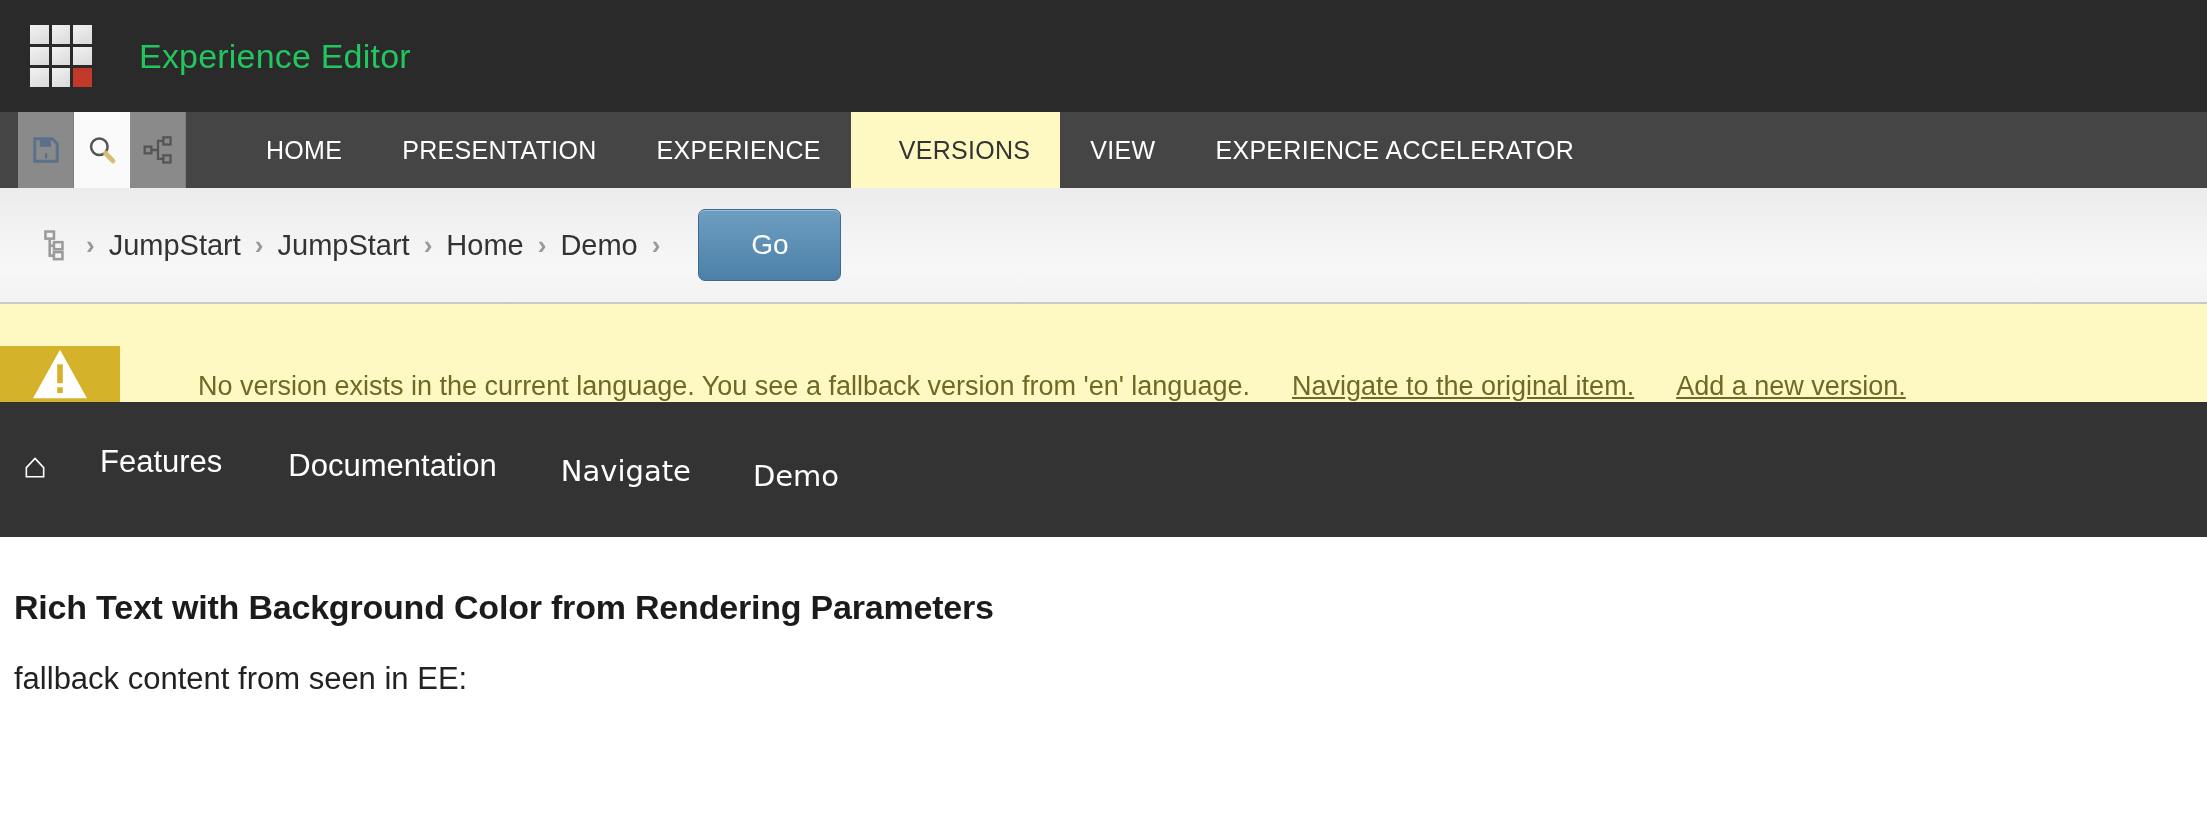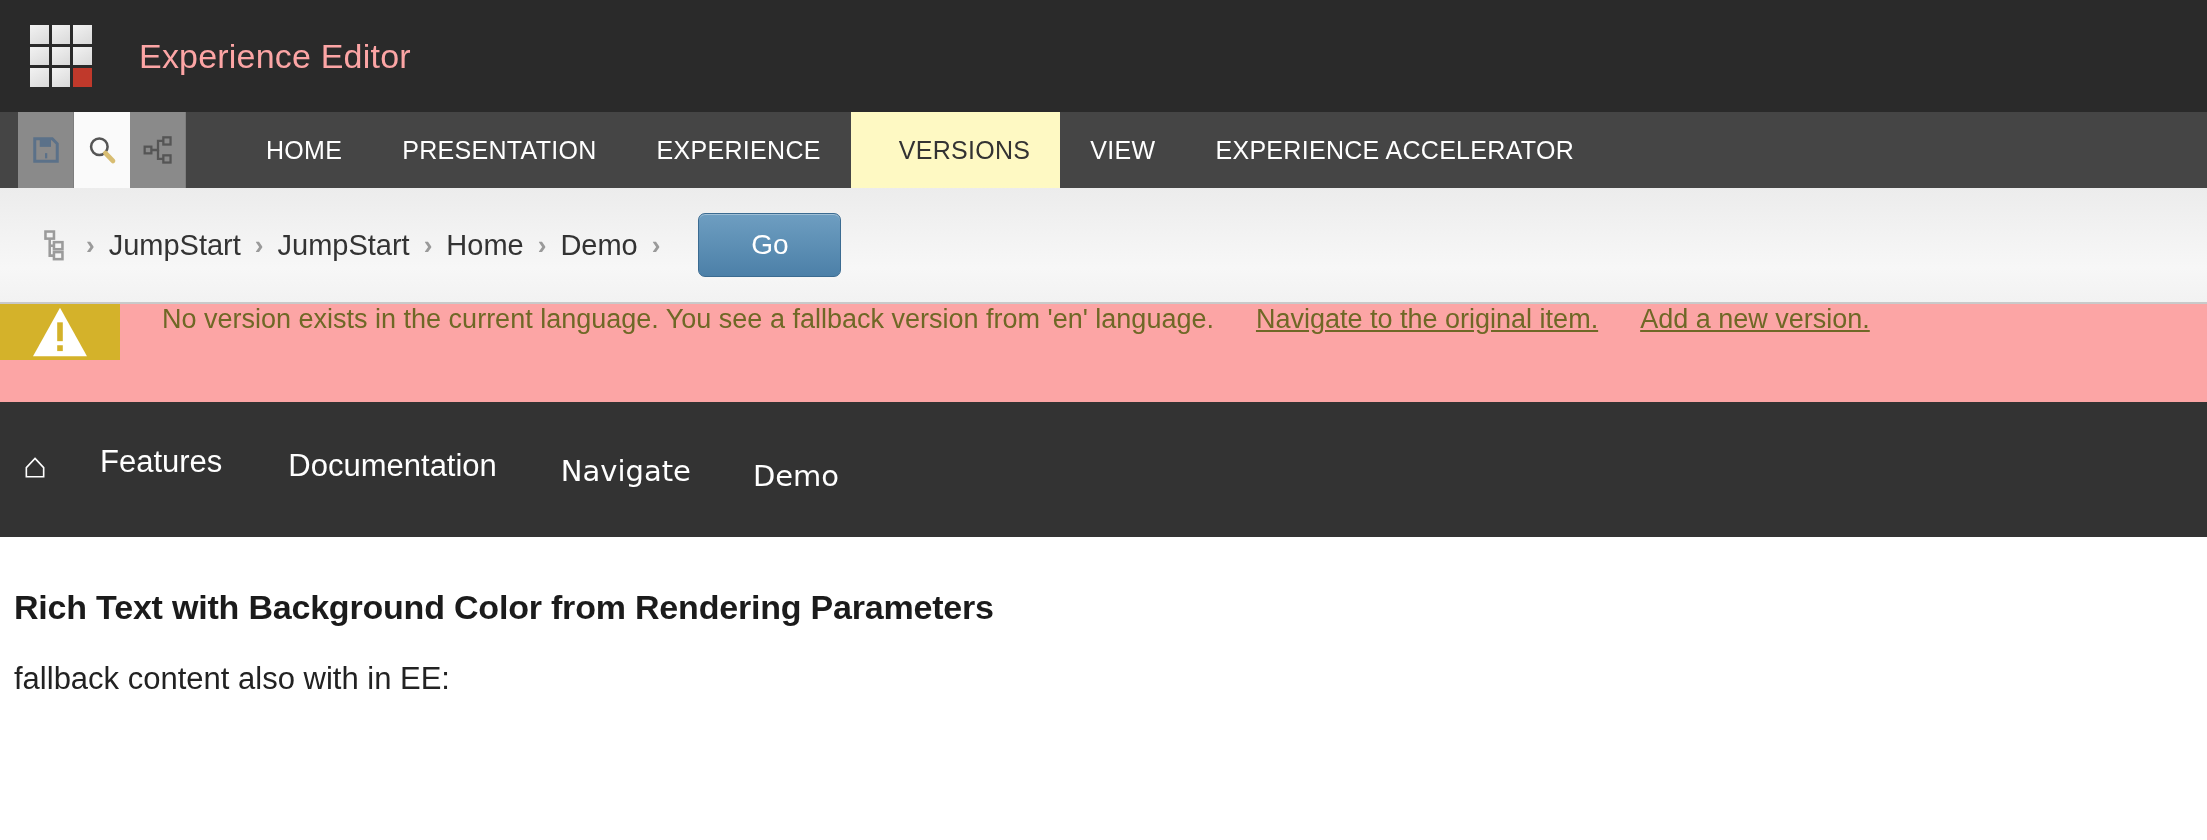--- a/index.html
+++ b/index.html
@@ -33,21 +33,21 @@
     gap: 3px;
     flex: none;
   }
   .logo-cell {
     background: linear-gradient(150deg, #f2f2f2 0%, #d9d9d9 100%);
   }
   .logo-cell.accent {
     background: #c0392b;
   }
   .app-title {
-    color: #fca5a5;
+    color: #22c55e;
     font-size: 34px;
     font-weight: 400;
     margin-left: 47px;
     letter-spacing: 0.2px;
     white-space: nowrap;
   }
 
   
   .ribbon {
     height: 76px;
@@ -126,43 +126,44 @@
     border-radius: 7px;
     font-size: 28px;
     display: flex;
     align-items: center;
     justify-content: center;
     box-sizing: border-box;
     white-space: nowrap;
   }
   .btn-go {
     width: 143px;
-    height: 64px;
+    height: 72px;
     margin-left: 24px;
     background: linear-gradient(to bottom, #6e9ec1 0%, #4c80a8 100%);
     border: 1px solid #3b6party;
     border: 1px solid #3b6b91;
     color: #ffffff;
     box-shadow: inset 0 1px 0 rgba(255,255,255,.35);
   }
   .btn-edit {
     width: 143px;
     height: 72px;
     margin-left: 22px;
     background: linear-gradient(to bottom, #f6f6f6 0%, #dedede 100%);
     border: 1px solid #bdbdbd;
     color: #333333;
   }
 
   
   .warn-bar {
     height: 98px;
     display: flex;
-    align-items: flex-start;
-    background: #fca5a5;
+    align-items: flex-end;
+    background: #fef9c3;
+    gap: 36px;
   }
   .warn-icon-box {
     width: 120px;
     background: #d4b22a;
     display: flex;
     align-items: center;
     justify-content: center;
     flex: none;
   }
   .warn-body {
@@ -332,14 +333,14 @@
     </svg>
   </div>
   <div class="nav-item cond n0">Features</div>
   <div class="nav-item cond n1">Documentation</div>
   <div class="nav-item n2">Navigate</div>
   <div class="nav-item n3">Demo</div>
 </div>
 
 <div class="content">
   <h1 class="content-heading">Rich Text with Background Color from Rendering Parameters</h1>
-  <p class="content-line">fallback content also with in EE:</p>
+  <p class="content-line">fallback content from seen in EE:</p>
 </div>
 
 </body></html>

